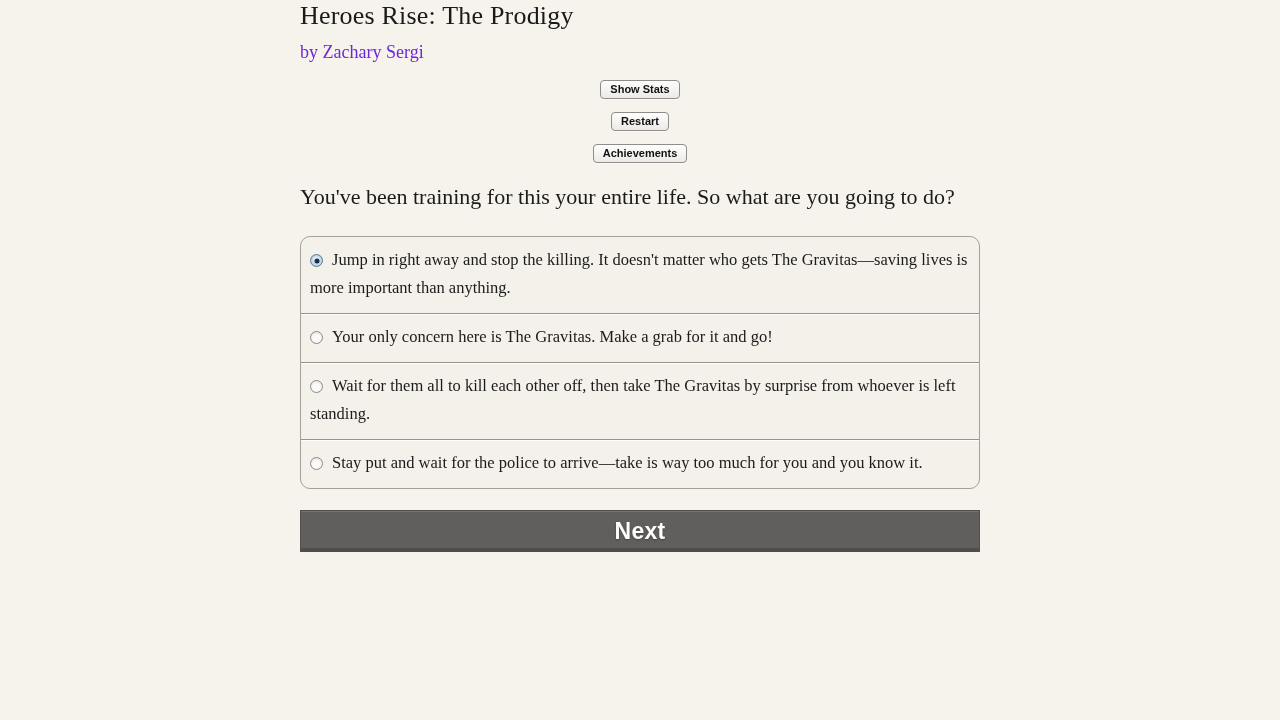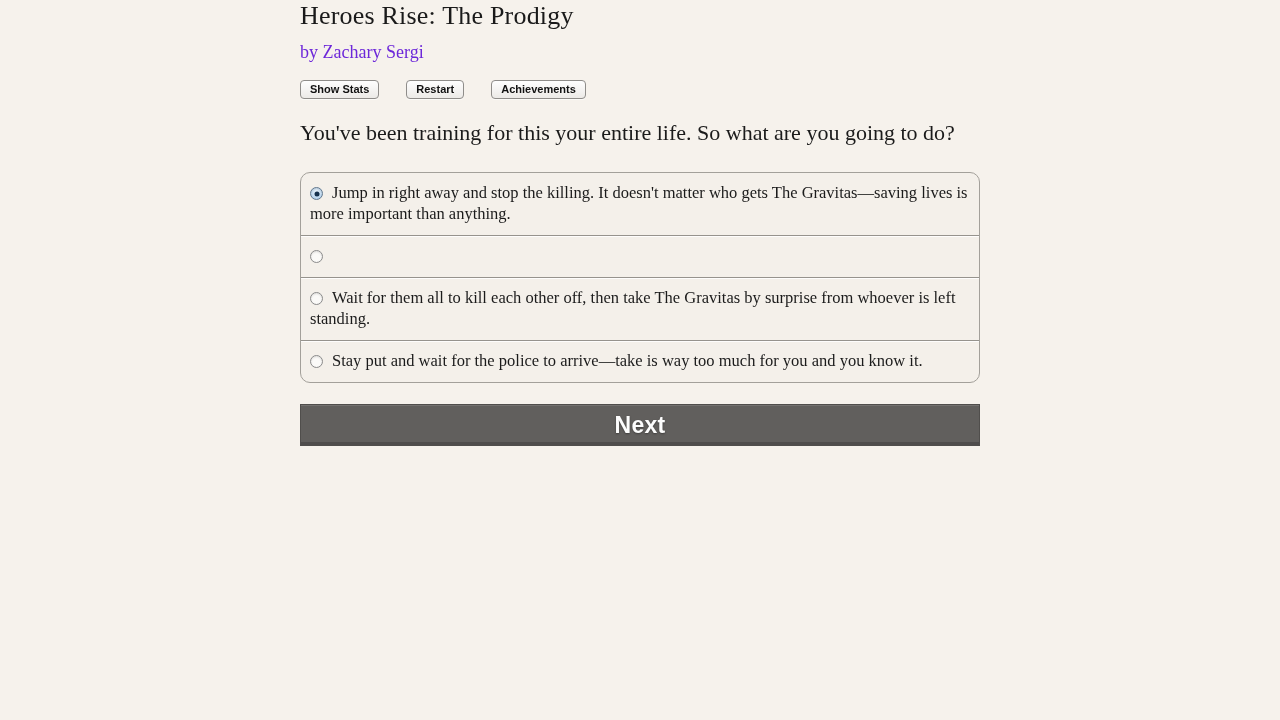--- a/index.html
+++ b/index.html
@@ -22,22 +22,23 @@
     letter-spacing: 0.2px;
   }
   .game-author {
     margin-top: 11px;
     font-size: 18px;
     color: #6d28d9;
   }
   .toolbar {
     margin-top: 17px;
     display: flex;
-    gap: 27px;
+    gap: 13px;
     align-items: center;
+    flex-direction: column;
   }
   .tool-btn {
     font-family: "Liberation Sans", sans-serif;
     font-size: 11px;
     font-weight: bold;
     color: #111;
     background: linear-gradient(#fefefe, #eceae7);
     border: 1px solid #8f8d8a;
     border-radius: 4px;
     padding: 2px 9px 3px 9px;
@@ -53,21 +54,21 @@
     margin-top: 26px;
     border: 1px solid #a3a09a;
     border-radius: 10px;
     overflow: hidden;
     background: #f4f0ea;
   }
   .option {
     display: block;
     padding: 9px 10px 11px 9px;
     font-size: 16.5px;
-    line-height: 21px;
+    line-height: 28px;
     color: #1b1b1b;
     cursor: pointer;
   }
   .option + .option {
     border-top: 1px solid #96938d;
     box-shadow: inset 0 1px 0 rgba(255,255,255,0.85);
   }
   .radio {
     display: inline-block;
     width: 13px; height: 13px;
@@ -125,21 +126,21 @@
     <button class="tool-btn">Achievements</button>
   </div>
 
   <div class="question">You've been training for this your entire life. So what are you going to do?</div>
 
   <div class="options-group">
     <label class="option">
       <span class="radio selected"></span><span>Jump in right away and stop the killing. It doesn't matter who gets The Gravitas—saving lives is more important than anything.</span>
     </label>
     <label class="option">
-      <span class="radio"></span>
+      <span class="radio"></span><span>Your only concern here is The Gravitas. Make a grab for it and go!</span>
     </label>
     <label class="option">
       <span class="radio"></span><span>Wait for them all to kill each other off, then take The Gravitas by surprise from whoever is left standing.</span>
     </label>
     <label class="option">
       <span class="radio"></span><span>Stay put and wait for the police to arrive—take is way too much for you and you know it.</span>
     </label>
   </div>
 
   <button class="next-btn">Next</button>

